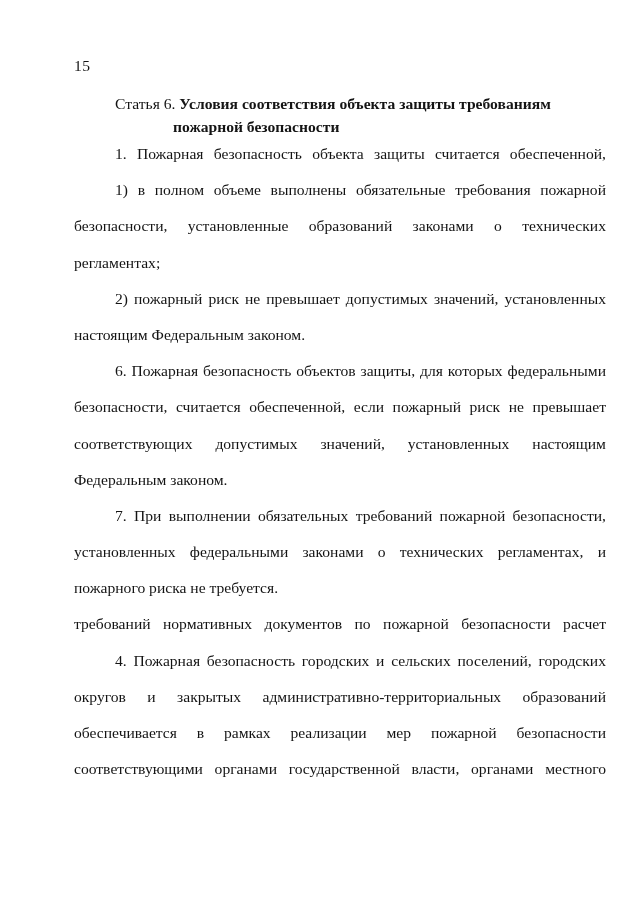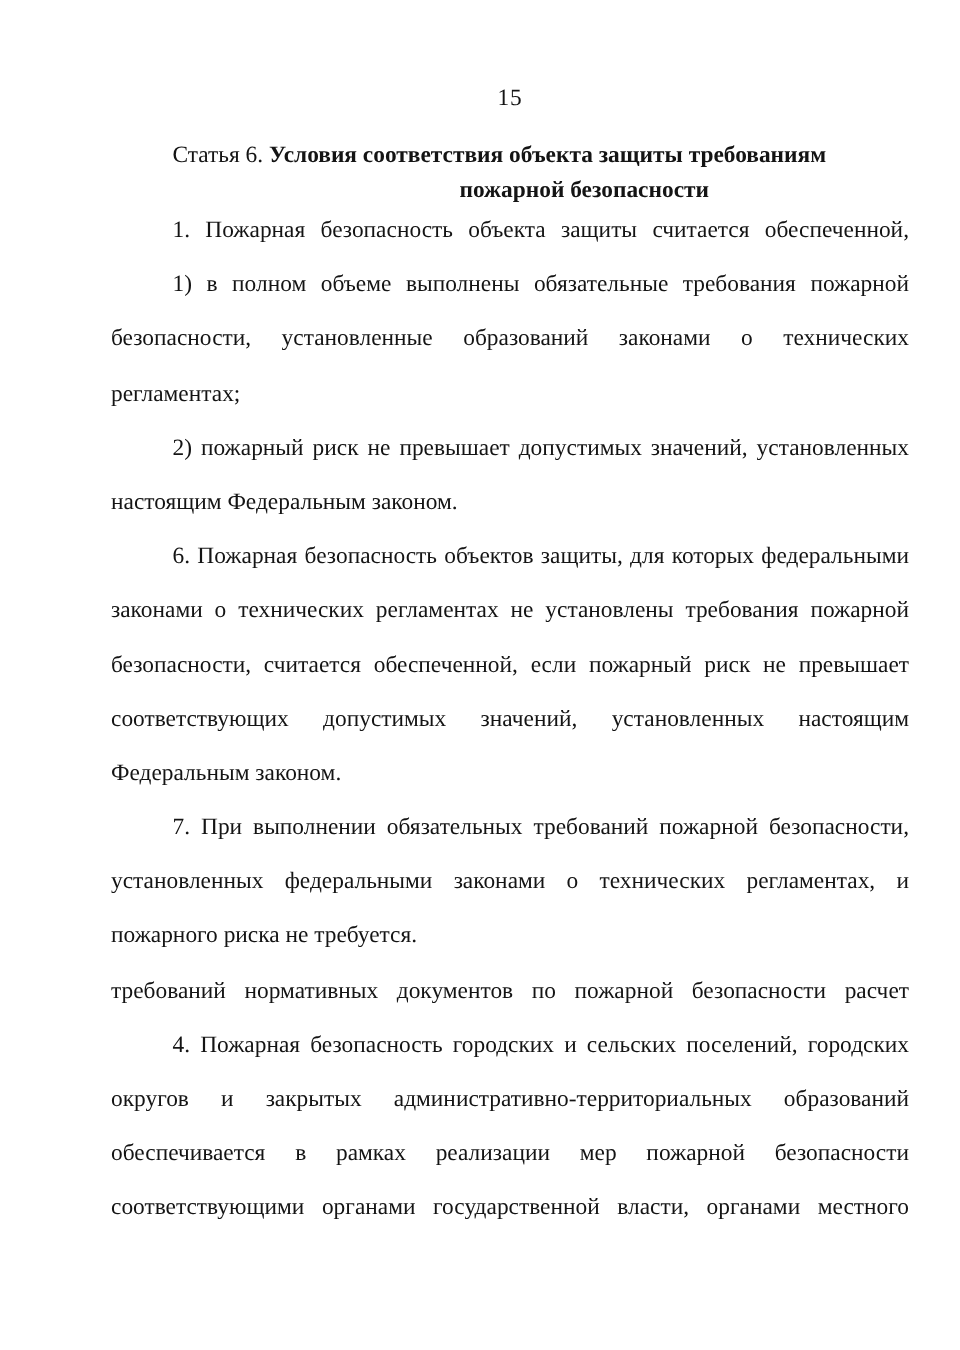--- a/index.html
+++ b/index.html
@@ -20,39 +20,38 @@
     height: 900px;
     background: #ffffff;
     box-sizing: border-box;
     padding-top: 57px;
   }
   .content {
     margin-left: 74px;
     width: 532px;
   }
   .page-number {
-    text-align: center;
+    text-align: left;
     font-size: 15.6px;
     line-height: 18px;
     letter-spacing: 0.5px;
   }
   .heading {
     margin-top: 17px;
     font-size: 15.6px;
     line-height: 23px;
   }
   .h-line1 {
     padding-left: 41px;
   }
   .h-line2 {
     padding-left: 99px;
   }
   .h-bold {
     font-weight: bold;
-    text-align: center;
   }
   .h-prefix {
     font-weight: normal;
   }
   .body-text {
     margin-top: -2px;
     font-size: 15.6px;
   }
   .para {
     margin: 0;
@@ -97,21 +96,20 @@
           <div class="line first">1) в полном объеме выполнены обязательные требования пожарной</div>
           <div class="line">безопасности, установленные образований законами о технических</div>
           <div class="line lastline">регламентах;</div>
         </div>
         <div class="para">
           <div class="line first">2) пожарный риск не превышает допустимых значений, установленных</div>
           <div class="line lastline">настоящим Федеральным законом.</div>
         </div>
         <div class="para">
           <div class="line first">6. Пожарная безопасность объектов защиты, для которых федеральными</div>
-          <div class="line">законами о технических регламентах не установлены требования пожарной</div>
           <div class="line">безопасности, считается обеспеченной, если пожарный риск не превышает</div>
           <div class="line">соответствующих допустимых значений, установленных настоящим</div>
           <div class="line lastline">Федеральным законом.</div>
         </div>
         <div class="para">
           <div class="line first">7. При выполнении обязательных требований пожарной безопасности,</div>
           <div class="line">установленных федеральными законами о технических регламентах, и</div>
           <div class="line lastline">пожарного риска не требуется.</div>
           <div class="line">требований нормативных документов по пожарной безопасности расчет</div>
         </div>

